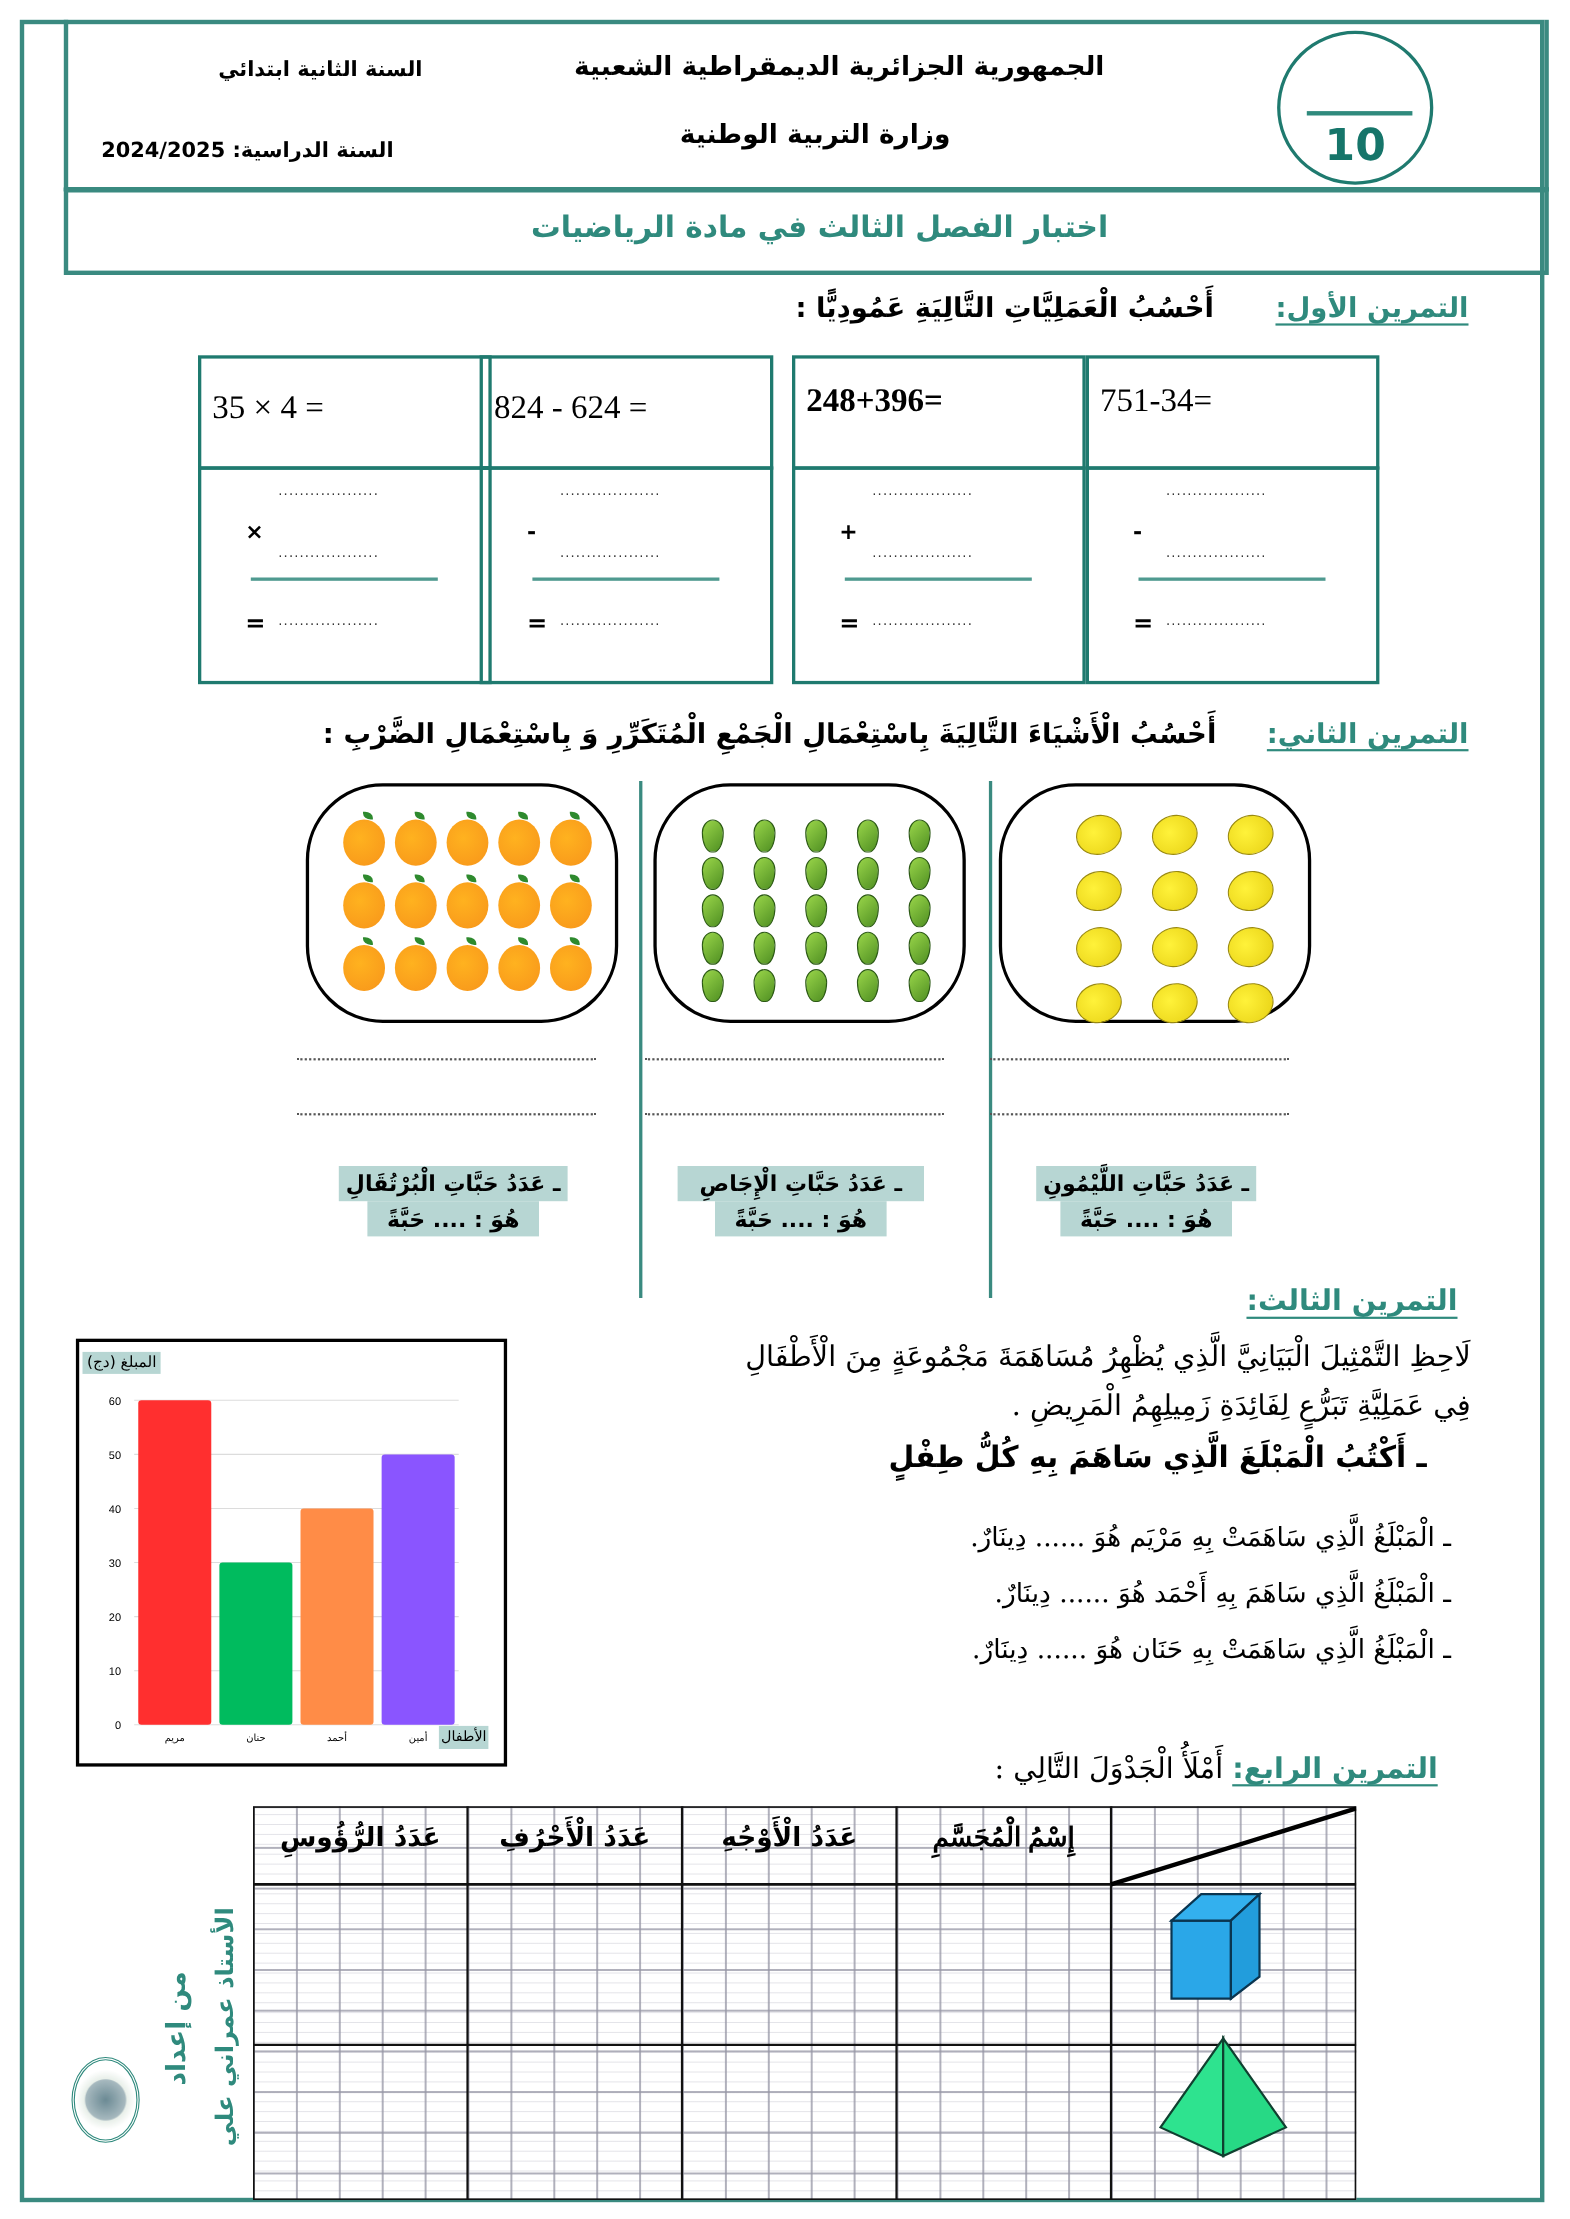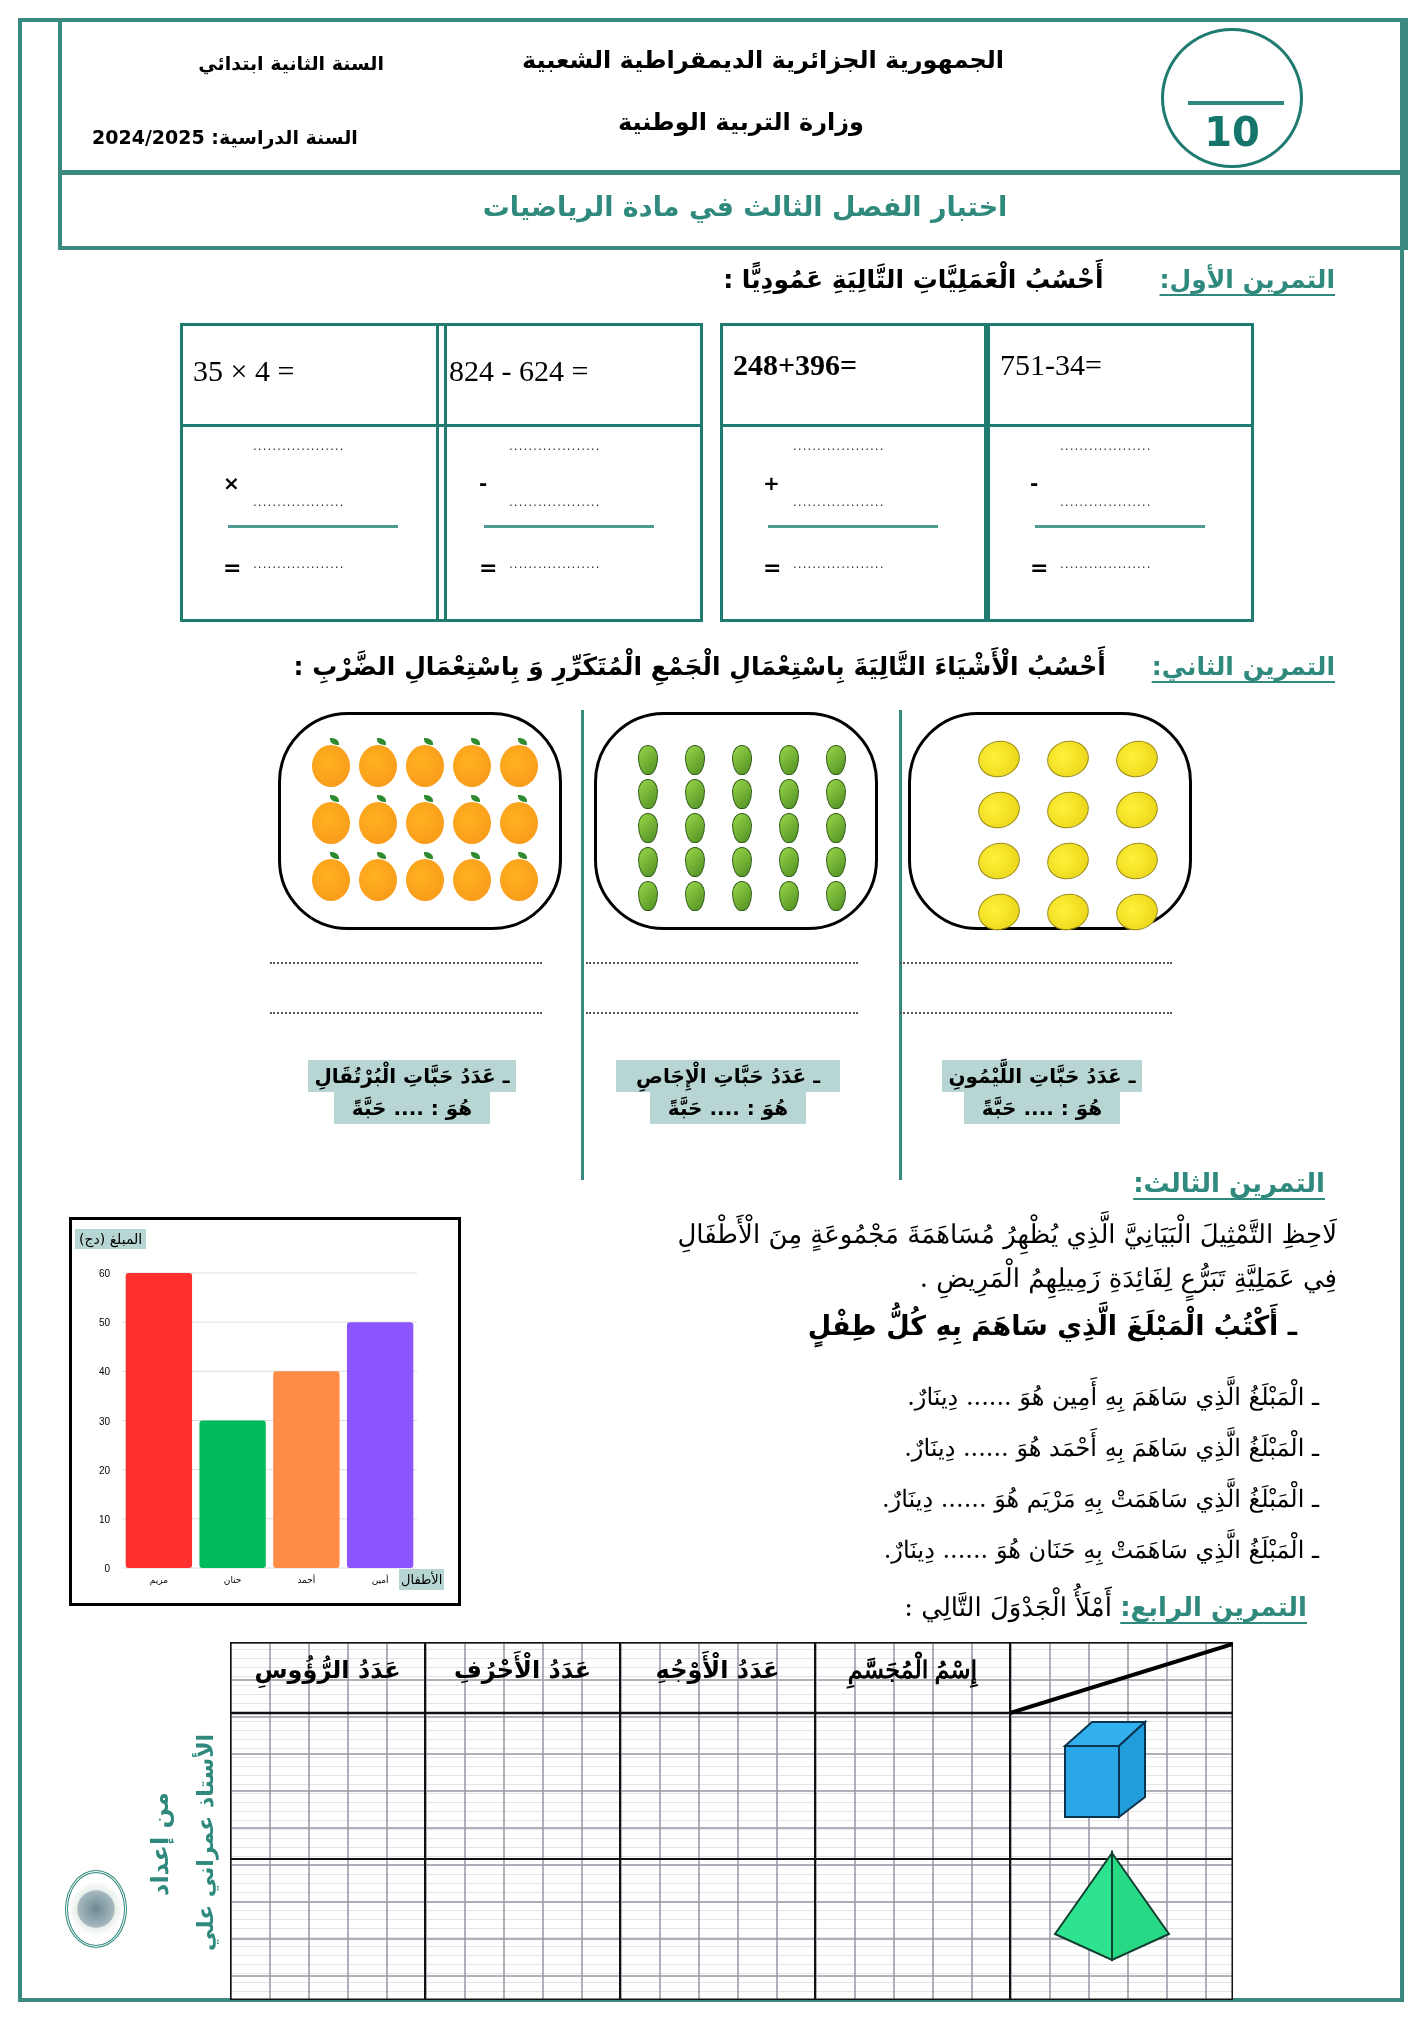--- a/index.html
+++ b/index.html
@@ -215,23 +215,22 @@
 
 <div class="abs rtl" style="right:102px;top:1168px;font-size:26px;">
   <span class="ex-title">التمرين الثالث:</span>
 </div>
 <div class="abs rtl" style="right:90px;top:1212px;width:900px;font-size:26px;line-height:44px;font-family:'DejaVu Serif',serif;">
   <div>لَاحِظِ التَّمْثِيلَ الْبَيَانِيَّ الَّذِي يُظْهِرُ مُسَاهَمَةَ مَجْمُوعَةٍ مِنَ الْأَطْفَالِ</div>
   <div>فِي عَمَلِيَّةِ تَبَرُّعٍ لِفَائِدَةِ زَمِيلِهِمُ الْمَرِيضِ .</div>
 </div>
 <div class="abs rtl bold" style="right:130px;top:1310px;font-size:27px;">ـ أَكْتُبُ الْمَبْلَغَ الَّذِي سَاهَمَ بِهِ كُلُّ طِفْلٍ</div>
 <div class="abs rtl" style="right:108px;top:1372px;width:700px;font-size:24px;line-height:51px;font-family:'DejaVu Serif',serif;">
-  <div>ـ الْمَبْلَغُ الَّذِي سَاهَمَ بِهِ أَمِين هُوَ ...... دِينَارٌ.</div>
+  <div>ـ الْمَبْلَغُ الَّذِي سَاهَمَتْ بِهِ مَرْيَم هُوَ ...... دِينَارٌ.</div>
   <div>ـ الْمَبْلَغُ الَّذِي سَاهَمَ بِهِ أَحْمَد هُوَ ...... دِينَارٌ.</div>
-  <div>ـ الْمَبْلَغُ الَّذِي سَاهَمَتْ بِهِ مَرْيَم هُوَ ...... دِينَارٌ.</div>
   <div>ـ الْمَبْلَغُ الَّذِي سَاهَمَتْ بِهِ حَنَان هُوَ ...... دِينَارٌ.</div>
 </div>
 
 <div class="abs" style="left:69px;top:1217px;width:392px;height:389px;border:3px solid #000;box-sizing:border-box;background:#fff;">
   <svg id="chart-svg" width="386" height="383" style="position:absolute;left:0;top:0;">
       <line x1="50" x2="345" y1="348" y2="348" stroke="#dcdcdc" stroke-width="1"></line>
       <text x="38" y="352" text-anchor="end" font-size="10" font-family="Liberation Sans, sans-serif">0</text>
       <line x1="50" x2="345" y1="298.8333333333333" y2="298.8333333333333" stroke="#dcdcdc" stroke-width="1"></line>
       <text x="38" y="302.8333333333333" text-anchor="end" font-size="10" font-family="Liberation Sans, sans-serif">10</text>
       <line x1="50" x2="345" y1="249.66666666666669" y2="249.66666666666669" stroke="#dcdcdc" stroke-width="1"></line>

